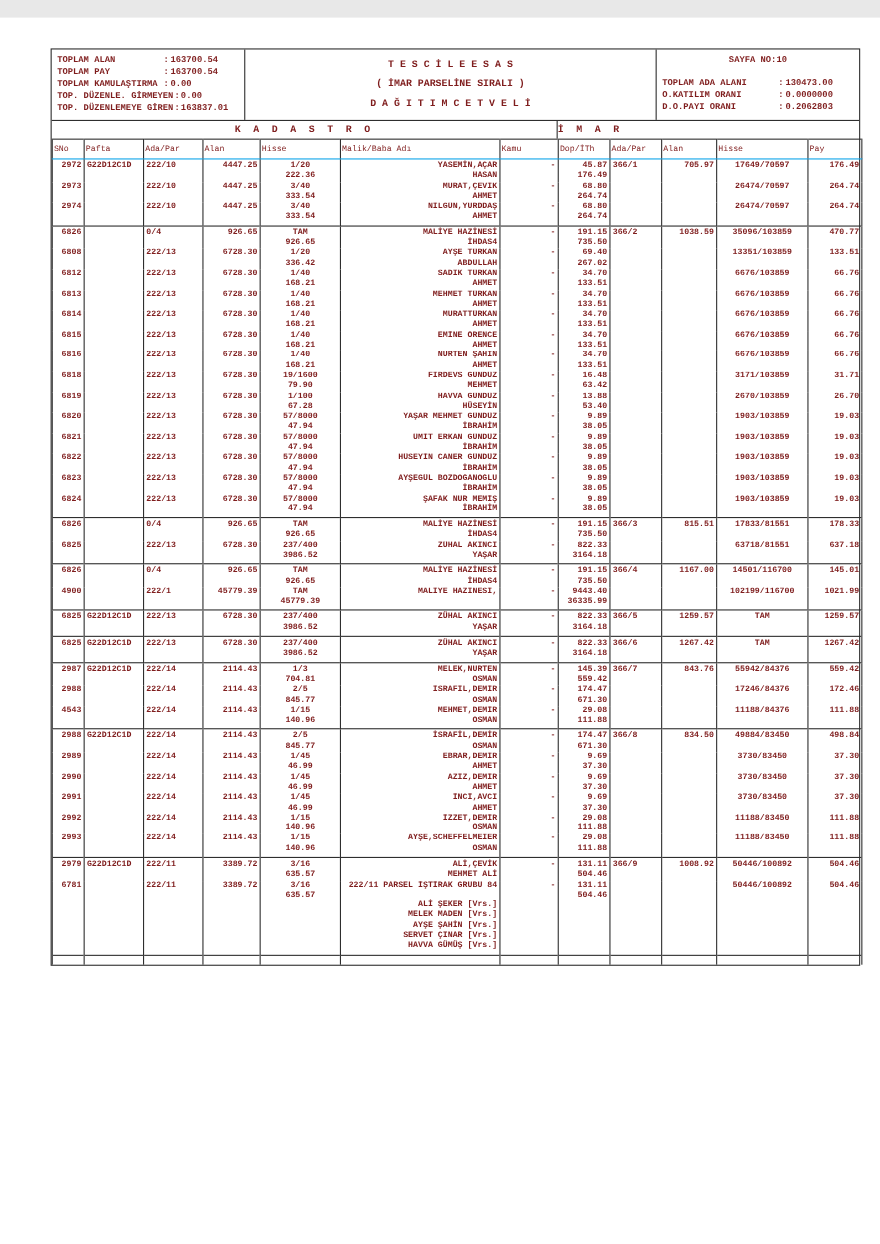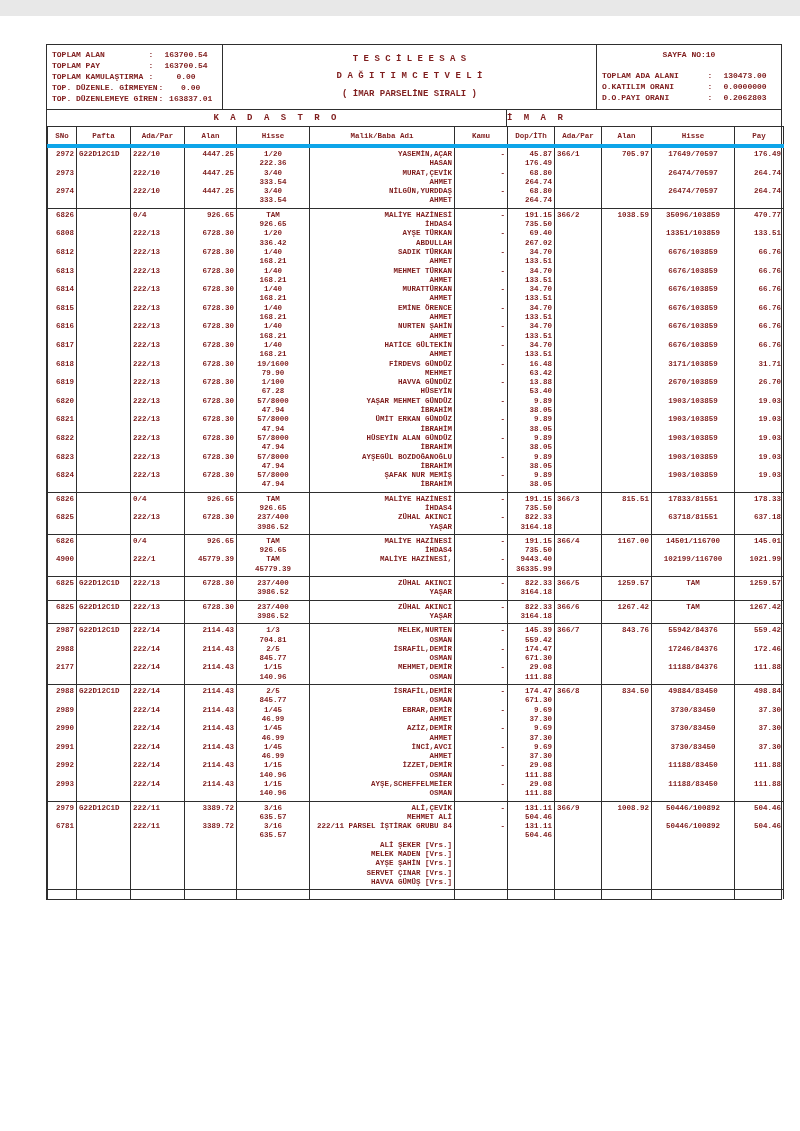--- a/index.html
+++ b/index.html
@@ -12,39 +12,39 @@
     position: absolute; left: 46px; top: 28px; width: 736px;
     border: 1px solid #2e2e2e; background: #fff;
   }
   
   .hdr { display: flex; height: 64px; }
   .hdr-box { padding: 4px 5px; font-size: 8px; line-height: 11px; }
   .hdr-left { width: 176px; border-right: 1px solid #2e2e2e; }
   .stat-row { display: flex; align-items: baseline; }
   .stat-row .lbl { flex: 1; white-space: nowrap; }
   .stat-row .colon { width: 8px; text-align: center; }
-  .stat-row .val { width: 62px; text-align: center; }
+  .stat-row .val { width: 62px; text-align: left; }
   .hdr-center {
     flex: 1; display: flex; flex-direction: column; justify-content: space-around;
     text-align: center; font-size: 9px; padding: 6px 0; align-items: center;
   }
   .hdr-right { width: 185px; border-left: 1px solid #2e2e2e; }
   .hdr-right .pageno { text-align: center; margin-bottom: 10px; }
   
   .band { display: flex; height: 17px; border-top: 1px solid #2e2e2e; font-size: 9px; }
   .band-l { width: 460px; border-right: 1px solid #2e2e2e; text-align: center;
             line-height: 16px; letter-spacing: 3px; }
   .band-r { flex: 1; text-align: left; line-height: 16px; letter-spacing: 3px; }
   
   table { border-collapse: collapse; table-layout: fixed; width: 736px;
           border-top: 1px solid #2e2e2e; }
   th, td { border-left: 1px solid #2e2e2e; border-right: 1px solid #2e2e2e;
            vertical-align: top; font-size: 7.5px; overflow: hidden; }
-  th { border-bottom: 4px solid #0ea5e9; text-align: center;
-       padding: 5px 1px 4px 1px; font-weight: 700; }
+  th { border-bottom: 1px solid #0ea5e9; text-align: left;
+       padding: 5px 1px 4px 1px; font-weight: 400; }
   td { line-height: 9.3px; padding: 0 2px; white-space: pre-line; font-weight: 700; }
   tbody.section tr:first-child td { border-top: 1px solid #2e2e2e; padding-top: 2px; }
   tbody.section tr:last-child td { padding-bottom: 2px; }
   tbody.trailer td { height: 9px; border-top: 1px solid #2e2e2e; }
   .col-sno    { text-align: right; }
   .col-pafta  { text-align: left; }
   .col-ada    { text-align: left; }
   .col-alan   { text-align: right; }
   .col-hisse  { text-align: center; }
   .col-malik  { text-align: right; }
@@ -84,22 +84,22 @@
             <span class="val">0.00</span>
           </div>
           <div class="stat-row">
             <span class="lbl">TOP. DÜZENLEMEYE GİREN</span>
             <span class="colon">:</span>
             <span class="val">163837.01</span>
           </div>
         </div>
       <div class="hdr-box hdr-center">
         <div>T E S C İ L E   E S A S</div>
+        <div>( İMAR PARSELİNE SIRALI )</div>
         <div>D A Ğ I T I M   C E T V E L İ</div>
-        <div>( İMAR PARSELİNE SIRALI )</div>
       </div>
       <div class="hdr-box hdr-right">
         <div class="pageno">SAYFA NO:10</div>
         <div id="hdr-right-rows">
             <div class="stat-row">
               <span class="lbl">TOPLAM ADA ALANI</span>
               <span class="colon">:</span>
               <span class="val">130473.00</span>
             </div>
             <div class="stat-row">
@@ -319,37 +319,20 @@
 AHMET</td>
             <td class="col-kamu">-</td>
             <td class="col-dop">34.70
 133.51</td>
             <td class="col-iada"></td>
             <td class="col-ialan"></td>
             <td class="col-ihisse">6676/103859</td>
             <td class="col-pay">66.76</td>
           </tr>
           <tr>
-            <td class="col-sno">6817</td>
-            <td class="col-pafta"></td>
-            <td class="col-ada">222/13</td>
-            <td class="col-alan">6728.30</td>
-            <td class="col-hisse">1/40
-168.21</td>
-            <td class="col-malik">HATİCE GÜLTEKİN
-AHMET</td>
-            <td class="col-kamu">-</td>
-            <td class="col-dop">34.70
-133.51</td>
-            <td class="col-iada"></td>
-            <td class="col-ialan"></td>
-            <td class="col-ihisse">6676/103859</td>
-            <td class="col-pay">66.76</td>
-          </tr>
-          <tr>
             <td class="col-sno">6818</td>
             <td class="col-pafta"></td>
             <td class="col-ada">222/13</td>
             <td class="col-alan">6728.30</td>
             <td class="col-hisse">19/1600
 79.90</td>
             <td class="col-malik">FİRDEVS GÜNDÜZ
 MEHMET</td>
             <td class="col-kamu">-</td>
             <td class="col-dop">16.48
@@ -410,21 +393,21 @@
             <td class="col-ihisse">1903/103859</td>
             <td class="col-pay">19.03</td>
           </tr>
           <tr>
             <td class="col-sno">6822</td>
             <td class="col-pafta"></td>
             <td class="col-ada">222/13</td>
             <td class="col-alan">6728.30</td>
             <td class="col-hisse">57/8000
 47.94</td>
-            <td class="col-malik">HÜSEYİN ALAN GÜNDÜZ
+            <td class="col-malik">HÜSEYİN CANER GÜNDÜZ
 İBRAHİM</td>
             <td class="col-kamu">-</td>
             <td class="col-dop">9.89
 38.05</td>
             <td class="col-iada"></td>
             <td class="col-ialan"></td>
             <td class="col-ihisse">1903/103859</td>
             <td class="col-pay">19.03</td>
           </tr>
           <tr>
@@ -600,21 +583,21 @@
 OSMAN</td>
             <td class="col-kamu">-</td>
             <td class="col-dop">174.47
 671.30</td>
             <td class="col-iada"></td>
             <td class="col-ialan"></td>
             <td class="col-ihisse">17246/84376</td>
             <td class="col-pay">172.46</td>
           </tr>
           <tr>
-            <td class="col-sno">2177</td>
+            <td class="col-sno">4543</td>
             <td class="col-pafta"></td>
             <td class="col-ada">222/14</td>
             <td class="col-alan">2114.43</td>
             <td class="col-hisse">1/15
 140.96</td>
             <td class="col-malik">MEHMET,DEMİR
 OSMAN</td>
             <td class="col-kamu">-</td>
             <td class="col-dop">29.08
 111.88</td>

